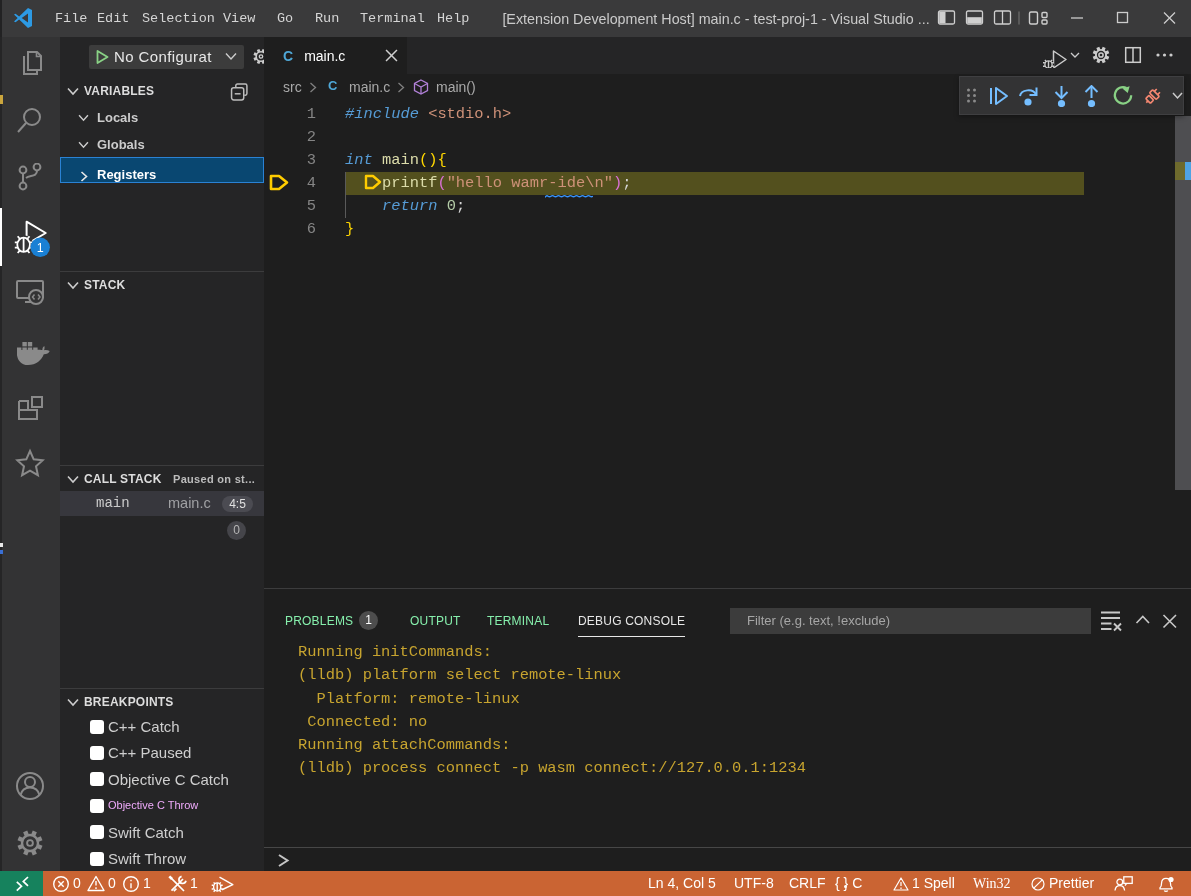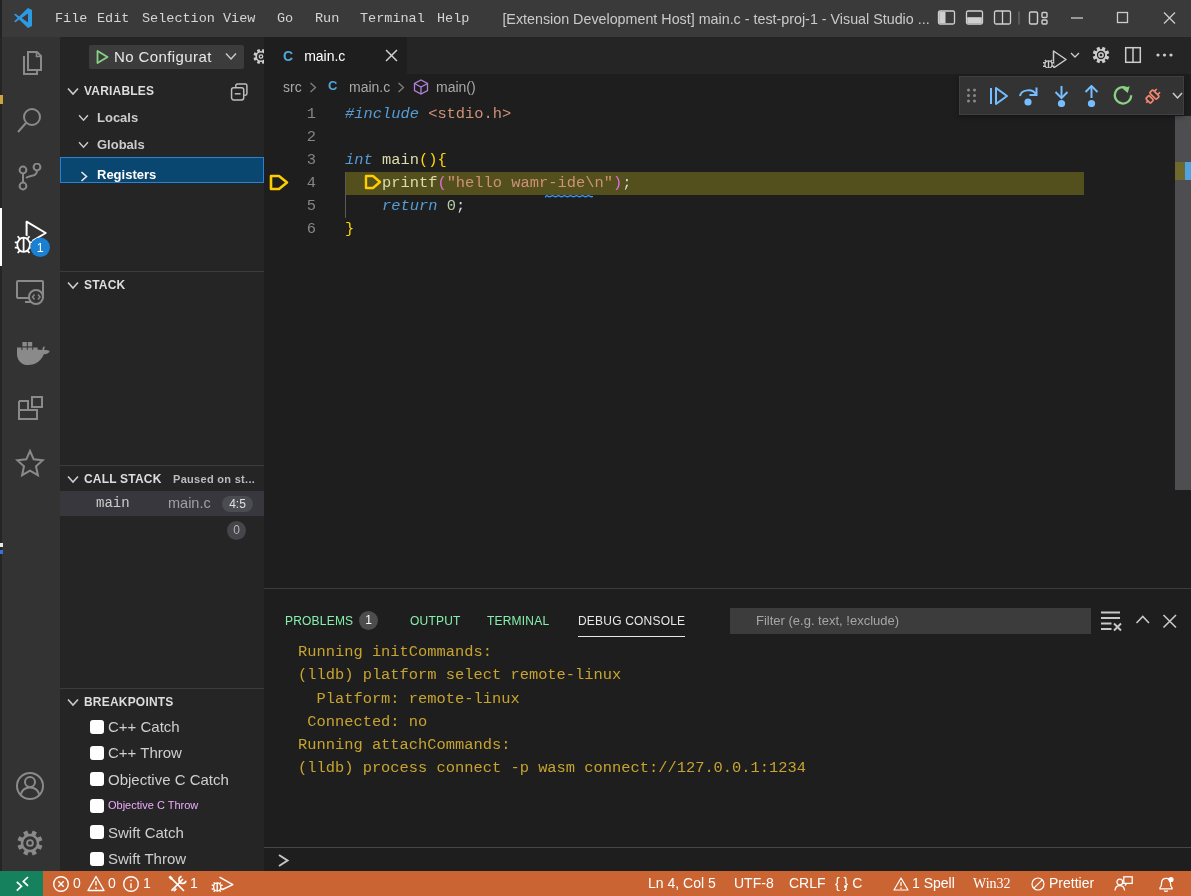--- a/index.html
+++ b/index.html
@@ -254,21 +254,21 @@
 <div class="sechead" style="top:692px;left:60px">
   <svg class="chev" style="left:7px;top:6px" width="12" height="9" viewBox="0 0 12 9">
       <path d="M1 1.5 L6 7 L11 1.5" fill="none" stroke="#cccccc" stroke-width="1.6"></path>
     </svg>
   <div class="txt">BREAKPOINTS</div>
 </div>
 <div id="bplist">
 <div class="abs" style="left:90px;top:719.5px;width:14px;height:14px;background:#ffffff;border-radius:3px;"></div>
 <div class="abs" style="left:108px;top:715.0px;height:23px;line-height:23px;font-size:15px;color:#cfcfcf;">C++ Catch</div>
 <div class="abs" style="left:90px;top:745.9px;width:14px;height:14px;background:#ffffff;border-radius:3px;"></div>
-<div class="abs" style="left:108px;top:741.4px;height:23px;line-height:23px;font-size:15px;color:#cfcfcf;">C++ Throw</div>
+<div class="abs" style="left:108px;top:741.4px;height:23px;line-height:23px;font-size:15px;color:#cfcfcf;">C++ Paused</div>
 <div class="abs" style="left:90px;top:772.3px;width:14px;height:14px;background:#ffffff;border-radius:3px;"></div>
 <div class="abs" style="left:108px;top:767.8px;height:23px;line-height:23px;font-size:15px;color:#cfcfcf;">Objective C Catch</div>
 <div class="abs" style="left:90px;top:798.7px;width:14px;height:14px;background:#ffffff;border-radius:3px;"></div>
 <div class="abs" style="left:108px;top:794.2px;height:23px;line-height:23px;font-size:11px;color:#f0abfc;">Objective C Throw</div>
 <div class="abs" style="left:90px;top:825.1px;width:14px;height:14px;background:#ffffff;border-radius:3px;"></div>
 <div class="abs" style="left:108px;top:820.6px;height:23px;line-height:23px;font-size:15px;color:#cfcfcf;">Swift Catch</div>
 <div class="abs" style="left:90px;top:851.5px;width:14px;height:14px;background:#ffffff;border-radius:3px;"></div>
 <div class="abs" style="left:108px;top:847.0px;height:23px;line-height:23px;font-size:15px;color:#cfcfcf;">Swift Throw</div>
 </div>
 
@@ -417,21 +417,21 @@
 
   <path d="M185 8 L189.5 13 L194 8" stroke="#cccccc" fill="none" stroke-width="1.5"></path>
 </svg>
 
 <div class="abs" id="panel"></div>
 <div class="ptab abs" style="left:285px;">PROBLEMS</div>
 <div class="abs" style="left:359px;top:611px;width:19px;height:19px;background:#4d4d4d;border-radius:10px;color:#ffffff;font-size:12px;text-align:center;line-height:19px;">1</div>
 <div class="ptab abs" style="left:410px;">OUTPUT</div>
 <div class="ptab abs" style="left:487px;">TERMINAL</div>
 <div class="ptab abs" style="left:578px;color:#e7e7e7;border-bottom:1px solid #e7e7e7;height:33px;">DEBUG CONSOLE</div>
-<div class="abs" style="left:730px;top:608px;width:361px;height:26px;background:#3c3c3c;color:#a6a6a6;font-size:13px;line-height:26px;padding-left:26px;">Filter (e.g. text, !exclude)</div>
+<div class="abs" style="left:730px;top:608px;width:361px;height:26px;background:#3c3c3c;color:#a6a6a6;font-size:13px;line-height:26px;padding-left:17px;">Filter (e.g. text, !exclude)</div>
 
 <svg class="abs" style="left:1101px;top:610px" width="80" height="22" viewBox="0 0 80 22">
   <g stroke="#c8c8c8" stroke-width="2.1" fill="none">
     <path d="M0 2.5 L19 2.5 M0 8 L19 8 M0 13.5 L10.5 13.5 M0 19 L10.5 19"></path>
     <path d="M13 13.5 L20 20.5 M20 13.5 L13 20.5" stroke-width="1.9"></path>
   </g>
   <path d="M35.5 13 L41.8 6.5 L48 13" stroke="#c8c8c8" stroke-width="1.6" fill="none"></path>
   <path d="M62.5 5 L75 17.5 M75 5 L62.5 17.5" stroke="#c8c8c8" stroke-width="1.6" fill="none"></path>
 </svg>
 <div class="abs mono" id="consoletext" style="left:298px;top:641px;">Running initCommands:

